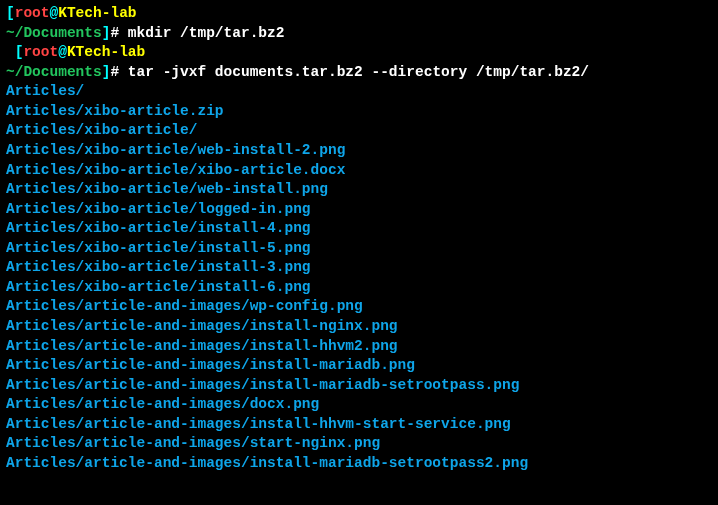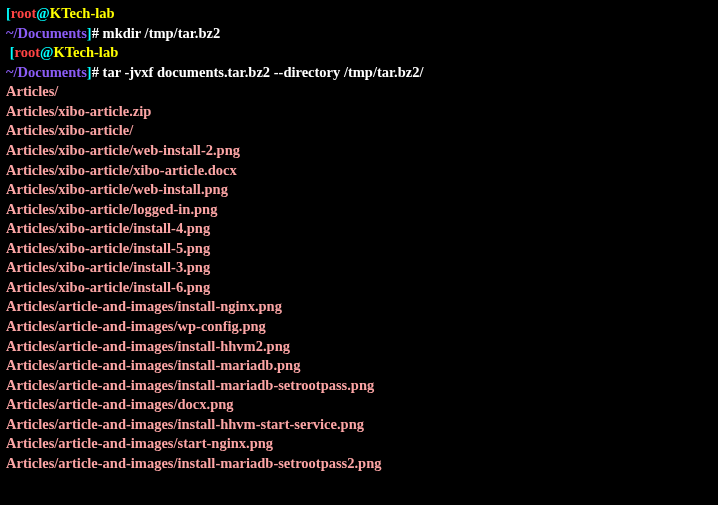--- a/index.html
+++ b/index.html
@@ -13,49 +13,48 @@
       font-size: 14.5px;
       line-height: 1.35;
       padding: 4px 6px;
       width: 718px;
       height: 505px;
       overflow: hidden;
       font-weight: bold;
     }
     .terminal-line {
       white-space: pre;
-      font-family: Liberation Serif, serif;
     }
     .bracket {
       color: #00ffff;
     }
     .user {
       color: #ff4444;
     }
     .at {
       color: #00ffff;
     }
     .host {
       color: #ffff00;
     }
     .space {
       color: #ffff00;
     }
     .path {
-      color: #8b5cf6;
+      color: #22c55e;
       margin-top: 12px;
     }
     .hash {
       color: #ffffff;
     }
     .cmd {
       color: #ffffff;
     }
     .output {
-      color: #fca5a5;
+      color: #0ea5e9;
     }
   </style>
 </head>
 <body>
 
 <div>
   <div class="terminal-line"><span class="bracket">[</span><span class="user">root</span><span class="at">@</span><span class="host">KTech-lab</span><span class="space"> </span></div>
   <div class="terminal-line"><span class="path">~/Documents</span><span class="bracket">]</span><span class="hash"># </span><span class="cmd">mkdir /tmp/tar.bz2</span></div>
   <div class="terminal-line"><span class="bracket"> [</span><span class="user">root</span><span class="at">@</span><span class="host">KTech-lab</span><span class="space"> </span></div>
   <div class="terminal-line"><span class="path">~/Documents</span><span class="bracket">]</span><span class="hash"># </span><span class="cmd">tar -jvxf documents.tar.bz2 --directory /tmp/tar.bz2/</span></div>
@@ -64,22 +63,22 @@
       <div class="terminal-line output">Articles/xibo-article.zip</div>
       <div class="terminal-line output">Articles/xibo-article/</div>
       <div class="terminal-line output">Articles/xibo-article/web-install-2.png</div>
       <div class="terminal-line output">Articles/xibo-article/xibo-article.docx</div>
       <div class="terminal-line output">Articles/xibo-article/web-install.png</div>
       <div class="terminal-line output">Articles/xibo-article/logged-in.png</div>
       <div class="terminal-line output">Articles/xibo-article/install-4.png</div>
       <div class="terminal-line output">Articles/xibo-article/install-5.png</div>
       <div class="terminal-line output">Articles/xibo-article/install-3.png</div>
       <div class="terminal-line output">Articles/xibo-article/install-6.png</div>
+      <div class="terminal-line output">Articles/article-and-images/wp-config.png</div>
       <div class="terminal-line output">Articles/article-and-images/install-nginx.png</div>
-      <div class="terminal-line output">Articles/article-and-images/wp-config.png</div>
       <div class="terminal-line output">Articles/article-and-images/install-hhvm2.png</div>
       <div class="terminal-line output">Articles/article-and-images/install-mariadb.png</div>
       <div class="terminal-line output">Articles/article-and-images/install-mariadb-setrootpass.png</div>
       <div class="terminal-line output">Articles/article-and-images/docx.png</div>
       <div class="terminal-line output">Articles/article-and-images/install-hhvm-start-service.png</div>
       <div class="terminal-line output">Articles/article-and-images/start-nginx.png</div>
       <div class="terminal-line output">Articles/article-and-images/install-mariadb-setrootpass2.png</div>
     </div>
 </div>
 

